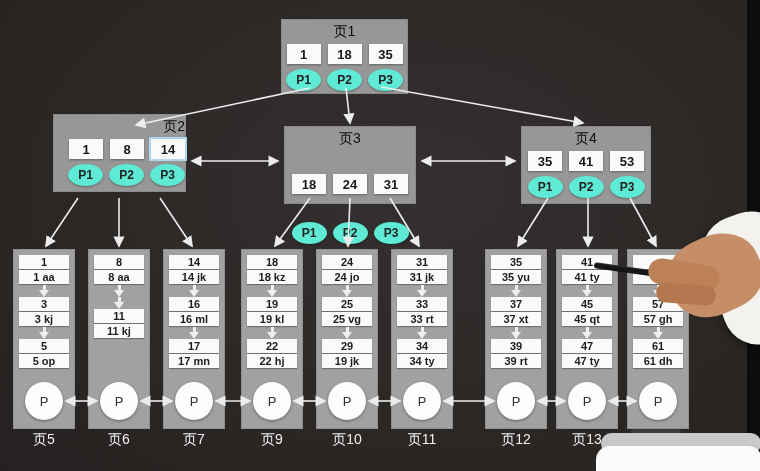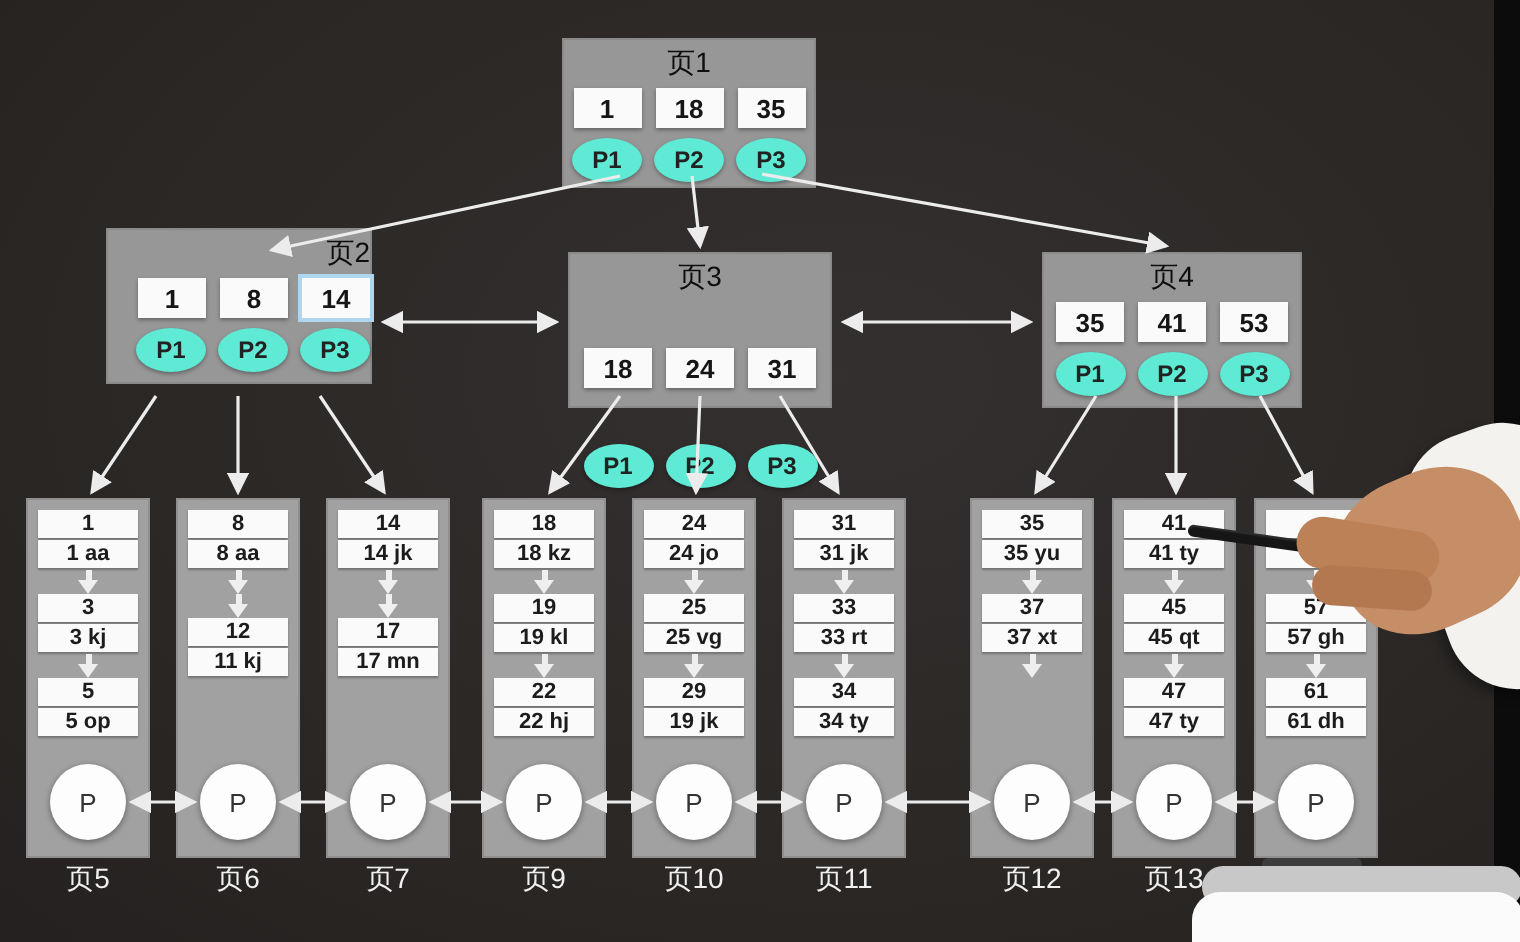--- a/index.html
+++ b/index.html
@@ -171,33 +171,37 @@
   <div class="leaf-label ll0">页5</div>
 
   <div class="leaf lf1">
     <div class="rec">
       <div class="rk">8</div>
       <div class="rv">8 aa</div>
     </div>
     <div class="darr"></div>
     <div class="darr"></div>
     <div class="rec">
-      <div class="rk">12</div>
+      <div class="rk">11</div>
       <div class="rv">11 kj</div>
     </div>
     <div class="pcirc">P</div>
   </div>
   <div class="leaf-label ll1">页6</div>
 
   <div class="leaf lf2">
     <div class="rec">
       <div class="rk">14</div>
       <div class="rv">14 jk</div>
     </div>
     <div class="darr"></div>
+    <div class="rec">
+      <div class="rk">16</div>
+      <div class="rv">16 ml</div>
+    </div>
     <div class="darr"></div>
     <div class="rec">
       <div class="rk">17</div>
       <div class="rv">17 mn</div>
     </div>
     <div class="pcirc">P</div>
   </div>
   <div class="leaf-label ll2">页7</div>
 
   <div class="leaf lf3">
@@ -261,20 +265,24 @@
     <div class="rec">
       <div class="rk">35</div>
       <div class="rv">35 yu</div>
     </div>
     <div class="darr"></div>
     <div class="rec">
       <div class="rk">37</div>
       <div class="rv">37 xt</div>
     </div>
     <div class="darr"></div>
+    <div class="rec">
+      <div class="rk">39</div>
+      <div class="rv">39 rt</div>
+    </div>
     <div class="pcirc">P</div>
   </div>
   <div class="leaf-label ll6">页12</div>
 
   <div class="leaf lf7">
     <div class="rec">
       <div class="rk">41</div>
       <div class="rv">41 ty</div>
     </div>
     <div class="darr"></div>

